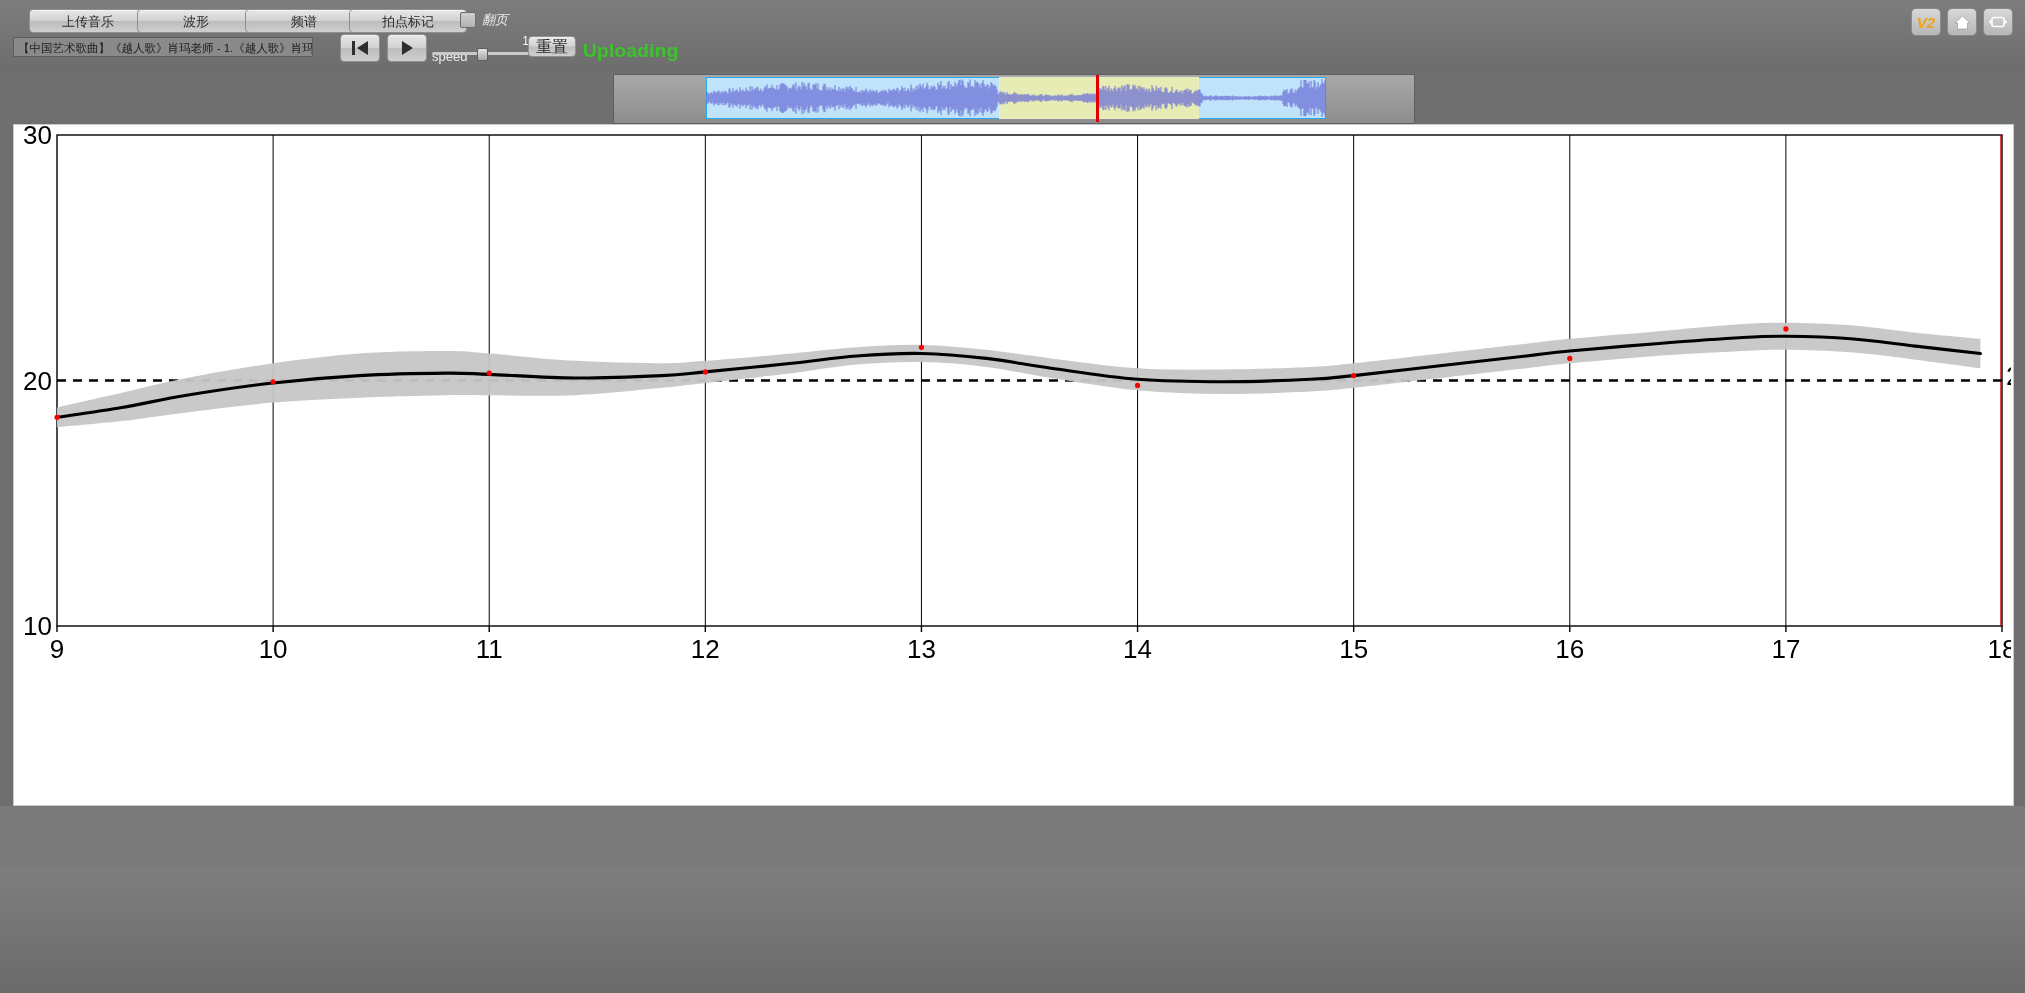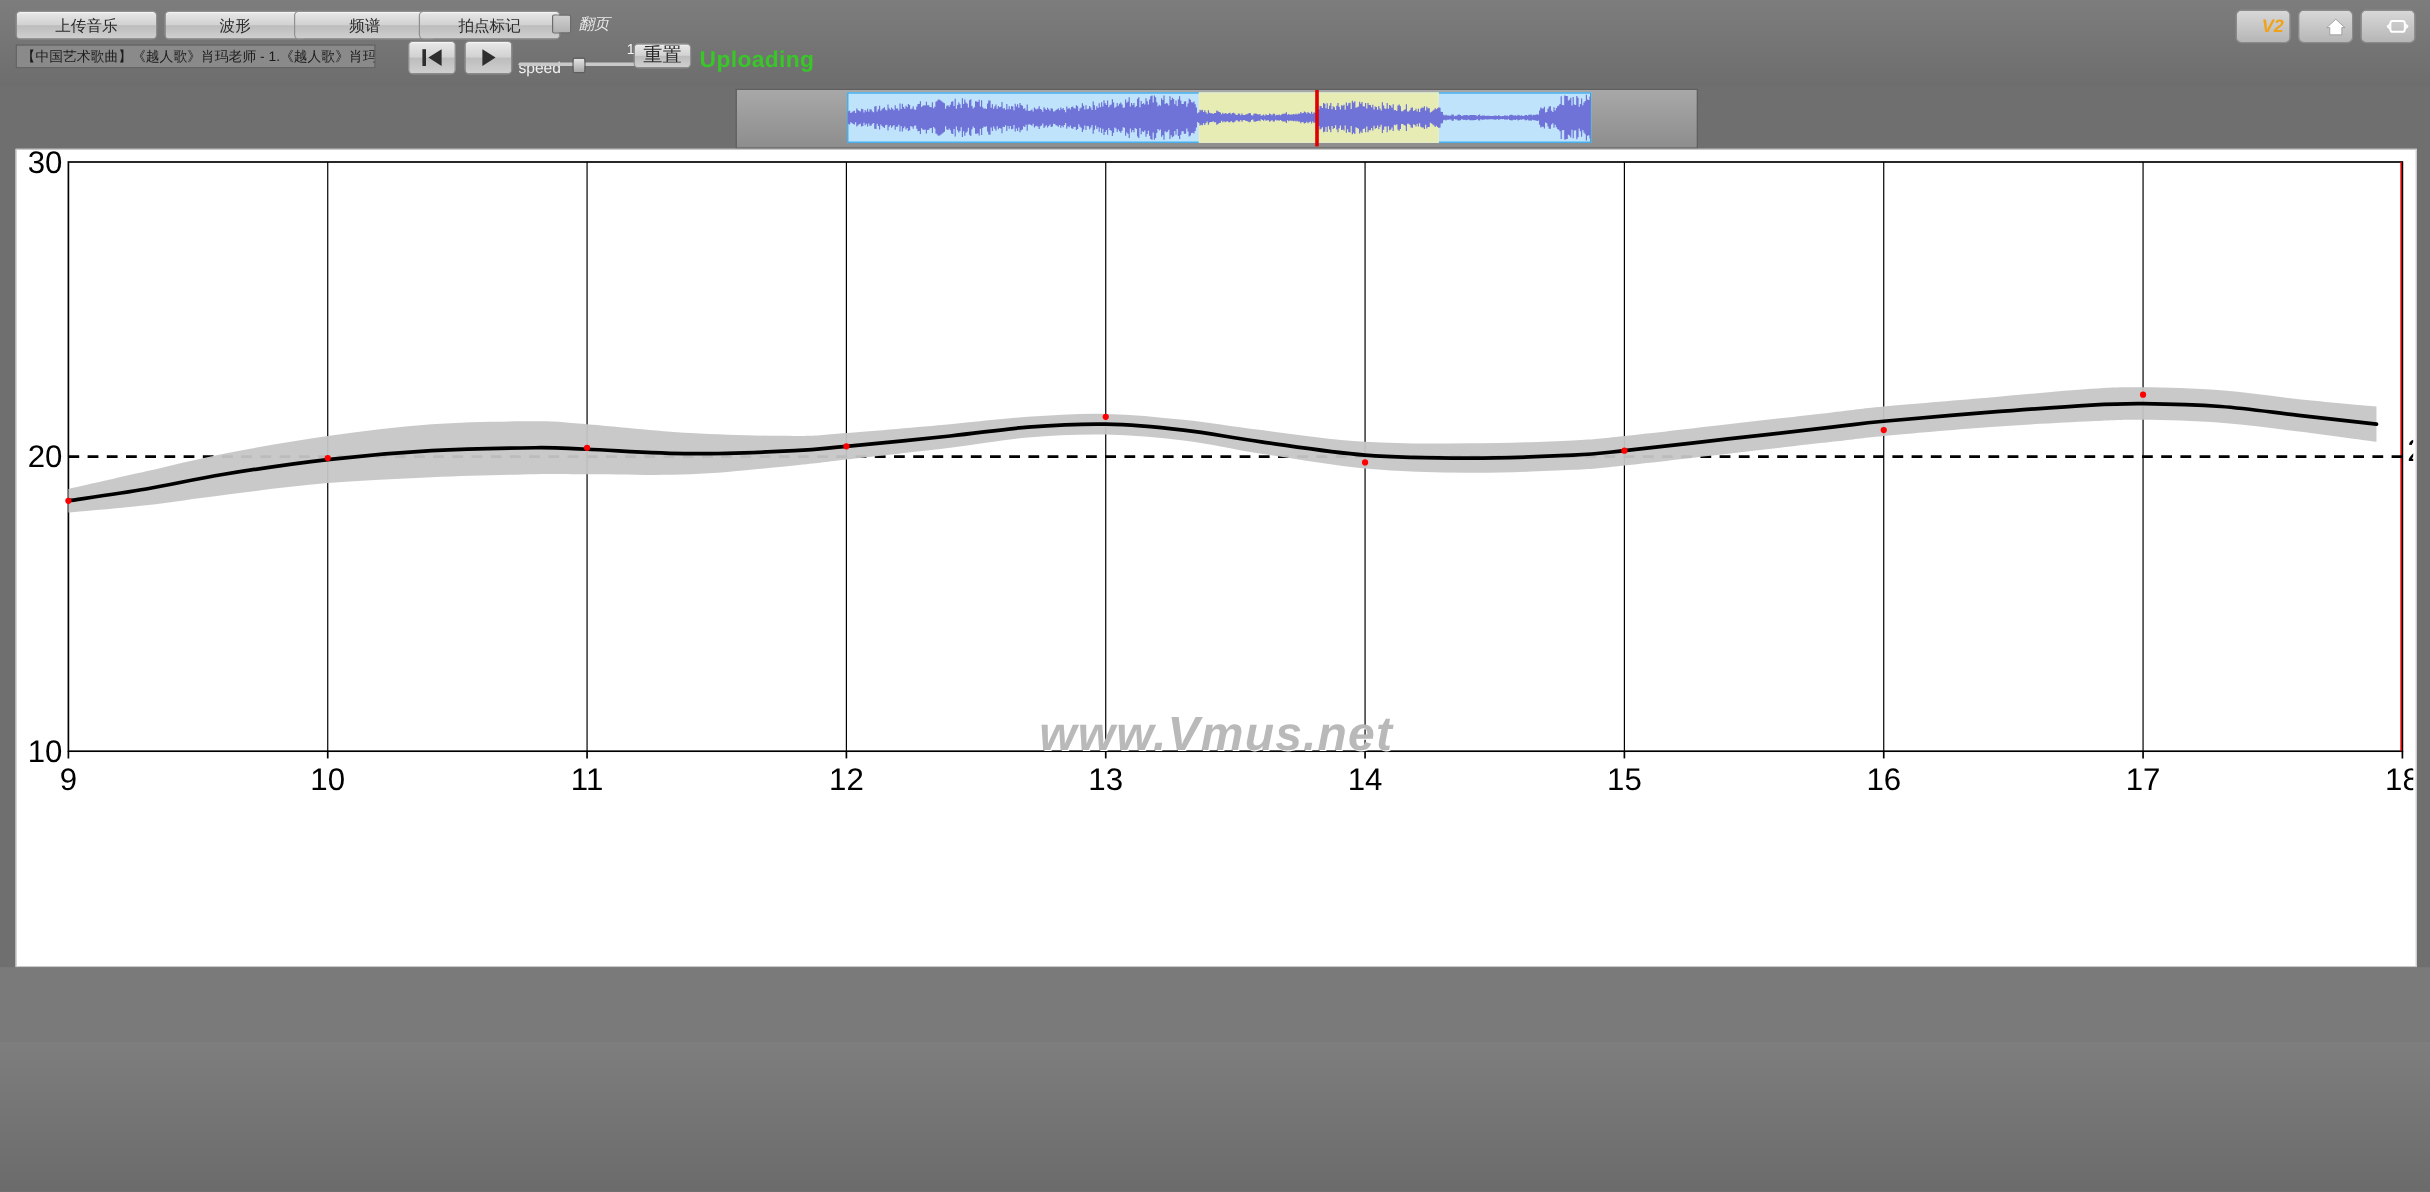--- a/index.html
+++ b/index.html
@@ -14,21 +14,21 @@
     border:1px solid #8f8f8f;border-radius:4px;color:#2a2a2a;
     font-size:12px;display:flex;align-items:center;justify-content:center;
     box-shadow:0 1px 0 rgba(255,255,255,.5) inset;cursor:pointer;
     text-align:center;line-height:1;
   }
 
   
   .toolbar{position:absolute;left:0;top:0;width:2025px;height:72px;
      background:linear-gradient(180deg,#7d7d7d 0%,#6d6d6d 100%);}
   .tbtn{position:absolute;top:9px;height:22px;width:116px;font-size:13px;}
-  .tb1{left:13px}.tb2{left:137px}.tb3{left:245px}.tb4{left:349px}
+  .tb1{left:29px}.tb2{left:137px}.tb3{left:245px}.tb4{left:349px}
 
   .chk{display:flex;align-items:center;gap:6px;color:#e9e9e9;font-size:13px;font-style:italic;}
   .chk .box{width:14px;height:14px;background:linear-gradient(180deg,#cfcfcf,#b2b2b2);
      border:1px solid #6c6c6c;border-radius:2px;position:relative;flex:none;}
   #chk-flip{position:absolute;left:460px;top:11px;}
 
   .songtitle{position:absolute;left:13px;top:37px;width:300px;height:20px;
     background:#8a8a8a;border:1px solid #5c5c5c;color:#1c1c1c;font-size:11.5px;
     line-height:20px;padding:0 4px;box-sizing:border-box;white-space:nowrap;
     overflow:hidden;}
@@ -45,21 +45,21 @@
   .slider{position:absolute;left:0;top:19px;width:105px;height:3px;background:#c9c9c9;border-radius:2px;}
   .knob{position:absolute;left:45px;top:-4px;width:9px;height:11px;
      background:linear-gradient(180deg,#e3e3e3,#a8a8a8);border:1px solid #5e5e5e;border-radius:2px;}
   #btn-reset{position:absolute;left:528px;top:36px;width:46px;height:19px;font-size:16px;}
   .uploading{position:absolute;left:583px;top:40px;color:#39c628;font-weight:bold;
     font-size:19px;letter-spacing:.3px;}
 
   .topicons{position:absolute;right:12px;top:8px;display:flex;gap:6px;}
   .ticon{width:28px;height:26px;border-radius:5px;
      background:linear-gradient(180deg,#d8d8d8,#b6b6b6);border:1px solid #8b8b8b;
-     display:flex;align-items:center;justify-content:center;cursor:pointer;padding-left:16px;}
+     display:flex;align-items:center;justify-content:center;cursor:pointer;}
   .ticon.v2{color:#f0a21a;font-weight:bold;font-size:15px;font-style:italic;}
 
   
   .ovwrap{position:absolute;left:613px;top:74px;width:800px;height:48px;
     background:linear-gradient(180deg,#a8a8a8,#8d8d8d);border:1px solid #5f5f5f;}
   .ovsel{position:absolute;left:92px;top:2px;width:620px;height:42px;
     background:#bfe3fb;border:1px solid #2aa7ef;box-sizing:border-box;}
   .ovhl{position:absolute;left:385px;top:2px;width:200px;height:42px;
     background:#e6ecb4;border:1px solid #e8edc4;box-sizing:border-box;}
   .ovplay{position:absolute;left:482px;top:0;width:3px;height:47px;background:#e10000;}
@@ -185,21 +185,20 @@
         <text x="1123.5555555555557" y="533" text-anchor="middle" font-family="&quot;Liberation Sans&quot;,sans-serif" font-size="26" fill="#000">14</text>
         <line x1="1339.6666666666665" y1="501" x2="1339.6666666666665" y2="507" stroke="#000" stroke-width="1.4"></line>
         <text x="1339.6666666666665" y="533" text-anchor="middle" font-family="&quot;Liberation Sans&quot;,sans-serif" font-size="26" fill="#000">15</text>
         <line x1="1555.7777777777778" y1="501" x2="1555.7777777777778" y2="507" stroke="#000" stroke-width="1.4"></line>
         <text x="1555.7777777777778" y="533" text-anchor="middle" font-family="&quot;Liberation Sans&quot;,sans-serif" font-size="26" fill="#000">16</text>
         <line x1="1771.8888888888887" y1="501" x2="1771.8888888888887" y2="507" stroke="#000" stroke-width="1.4"></line>
         <text x="1771.8888888888887" y="533" text-anchor="middle" font-family="&quot;Liberation Sans&quot;,sans-serif" font-size="26" fill="#000">17</text>
         <line x1="1988" y1="501" x2="1988" y2="507" stroke="#000" stroke-width="1.4"></line>
         <text x="1988" y="533" text-anchor="middle" font-family="&quot;Liberation Sans&quot;,sans-serif" font-size="26" fill="#000">18</text>
       </svg>
-    <div class="wm">www.Vmus.net</div>
   </div>
 
   <div class="statusbar">
     
     
     
     
   </div>
 
   <div class="bottom">

